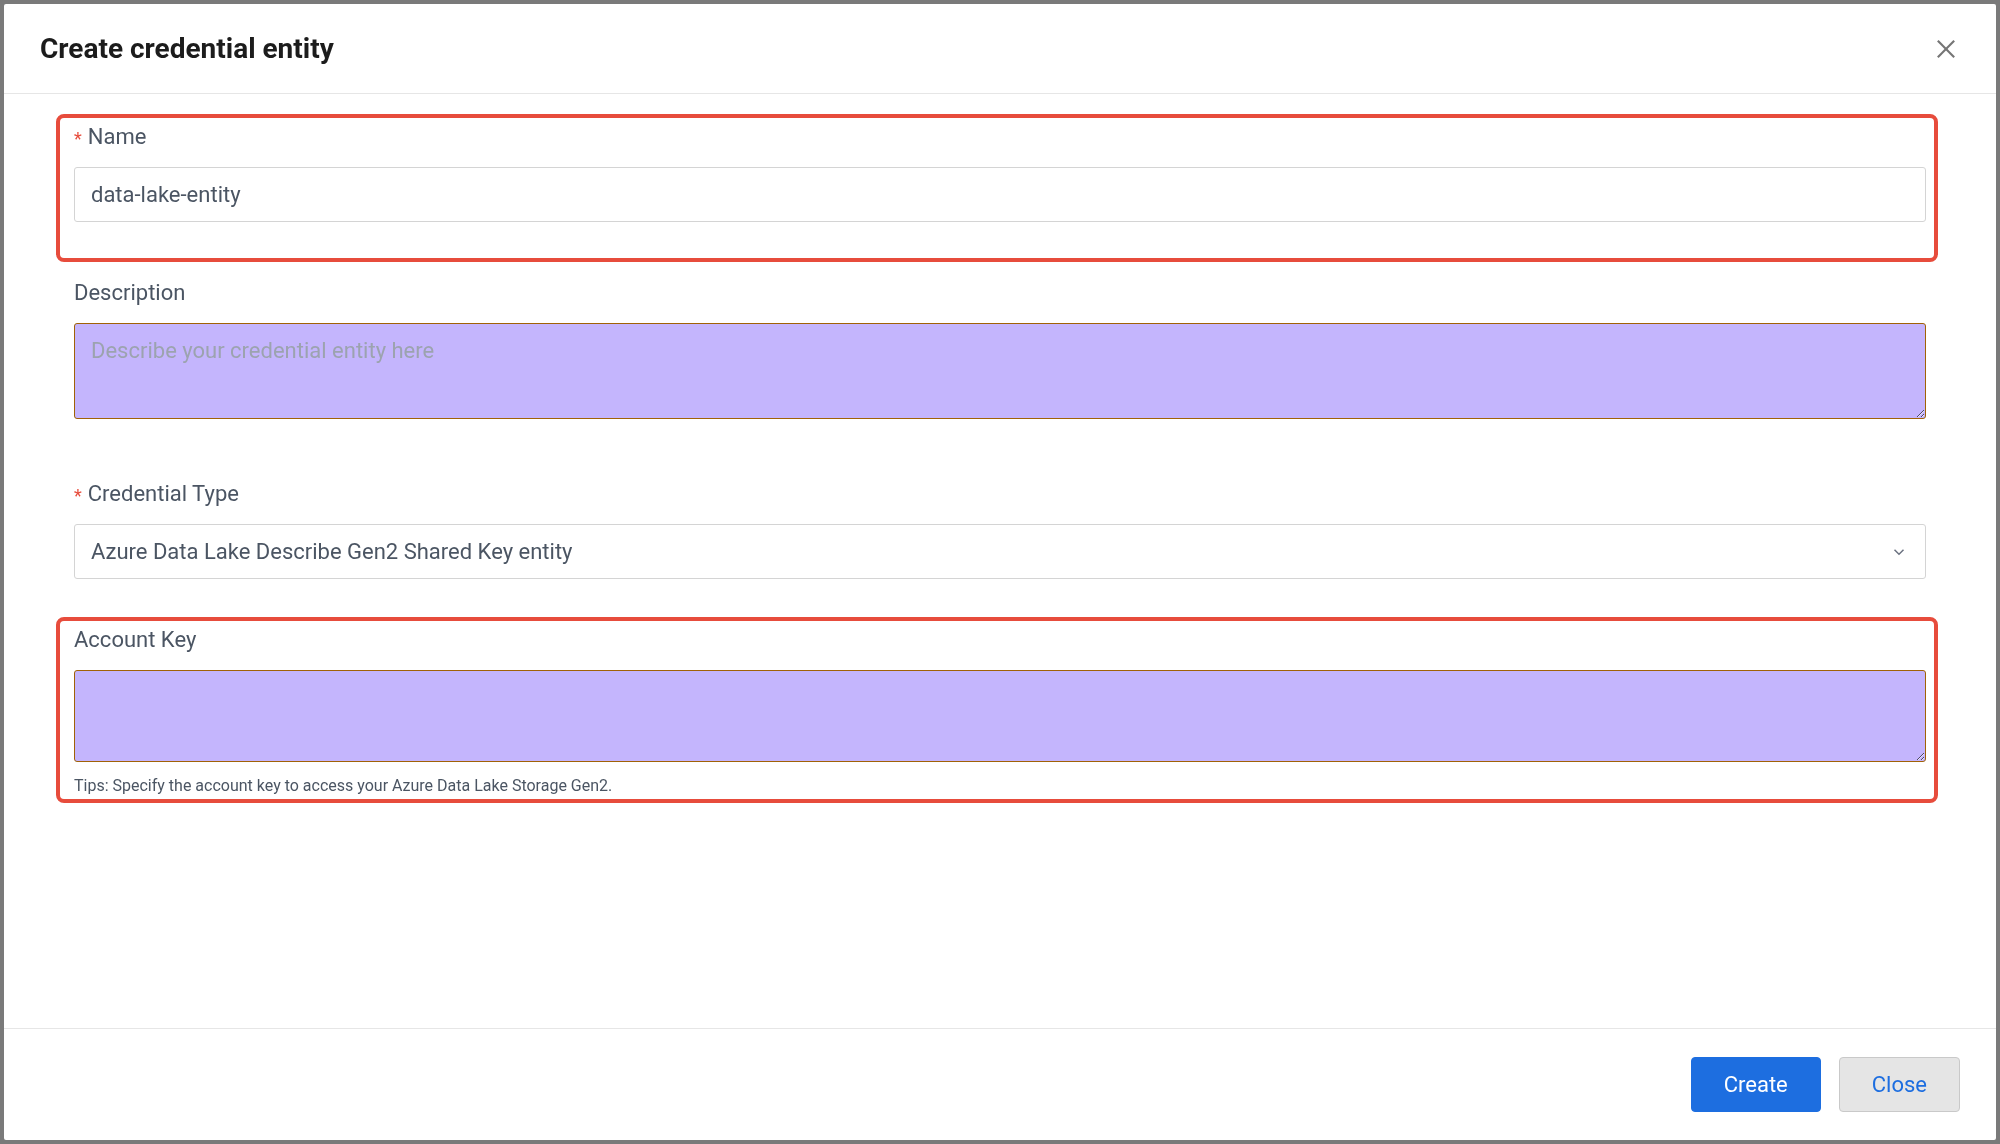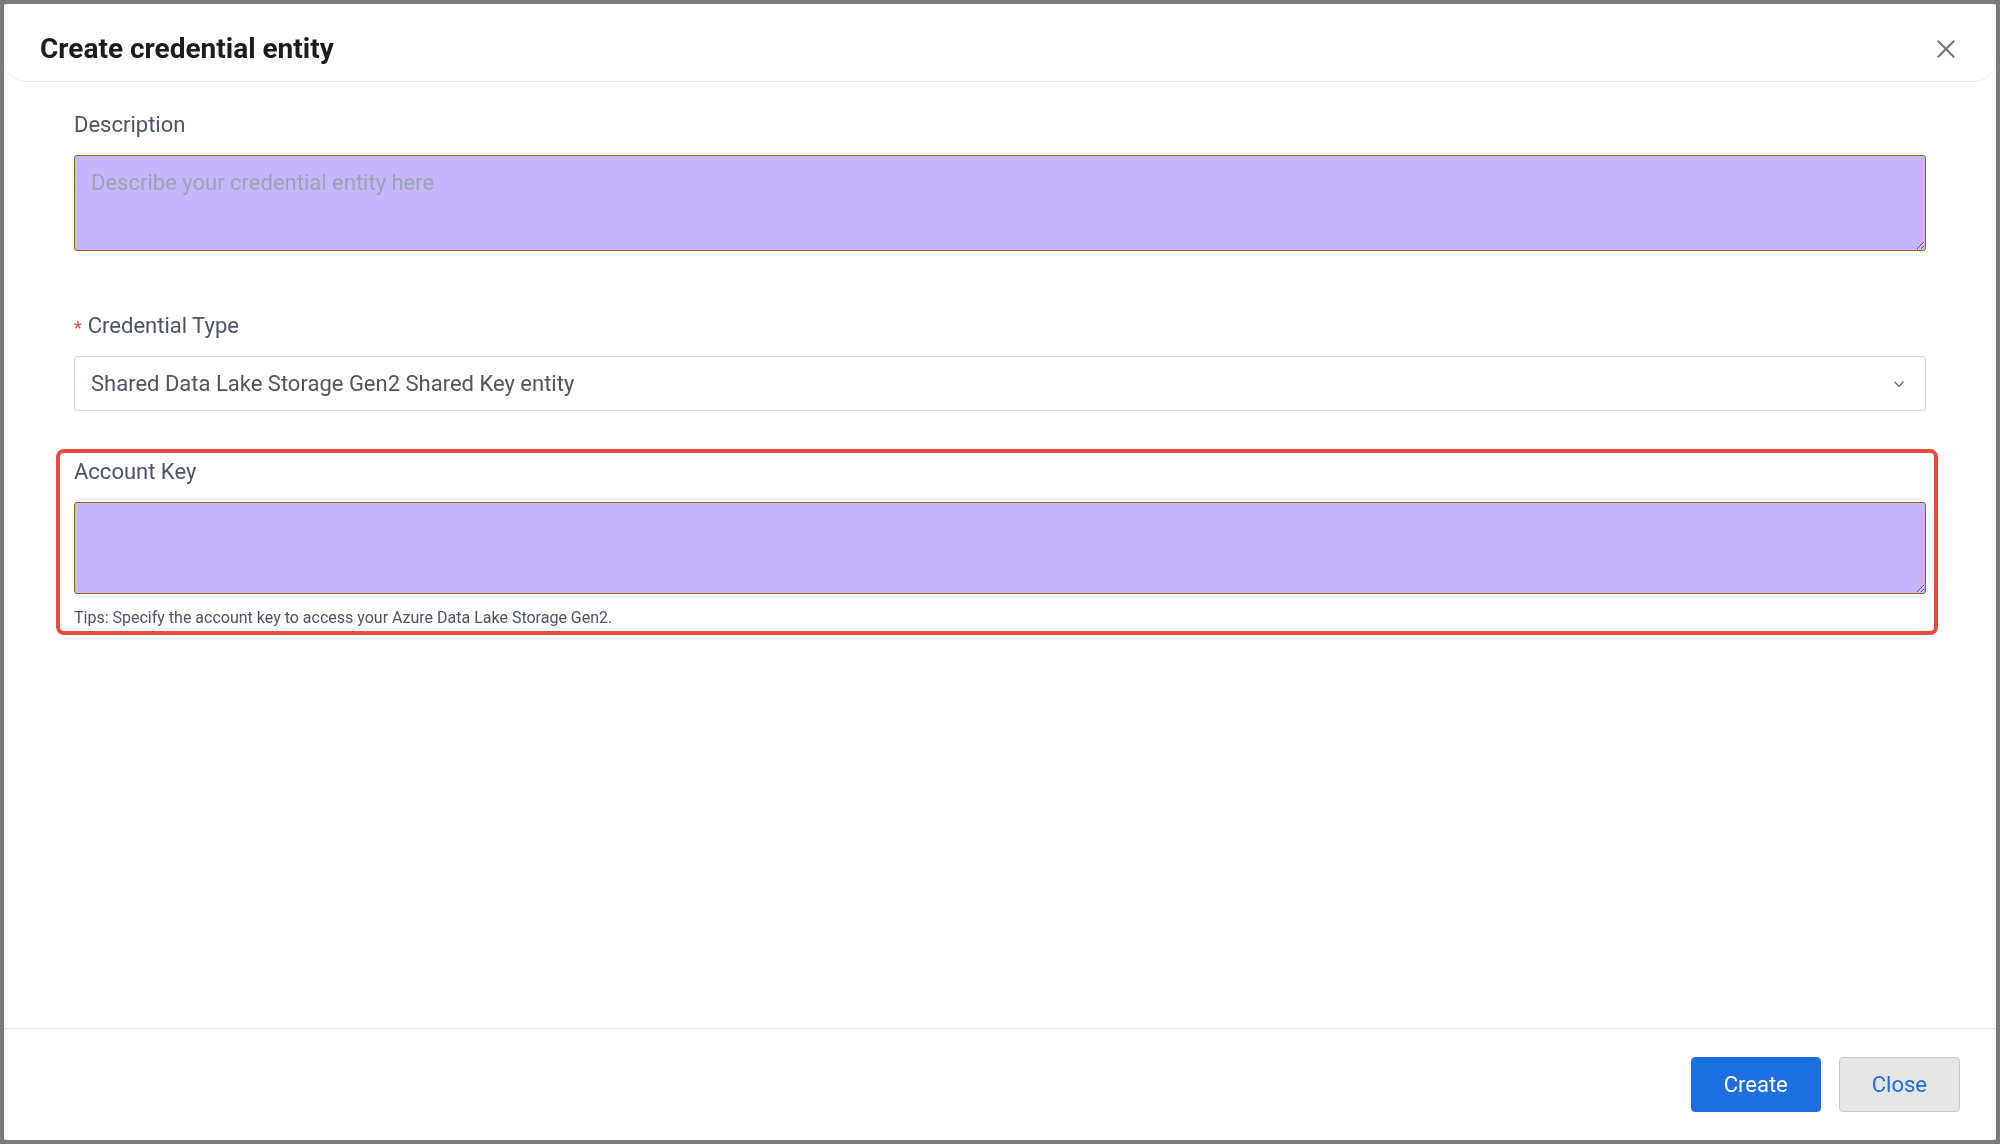--- a/index.html
+++ b/index.html
@@ -23,23 +23,22 @@
     bottom: 4px;
     background: #ffffff;
     border-radius: 2px;
     display: flex;
     flex-direction: column;
   }
   .modal-header {
     display: flex;
     align-items: center;
     justify-content: space-between;
-    padding: 28px 36px 16px 36px;
+    padding: 28px 36px 28px 36px;
     border-bottom: 1px solid #e6e6e6;
-    border-radius: 22px;
   }
   .modal-title {
     font-size: 28px;
     font-weight: 700;
     color: #1c1c1c;
   }
   .close-icon {
     width: 28px;
     height: 28px;
     cursor: pointer;
@@ -173,32 +172,39 @@
   <div class="modal-header">
     <h1 class="modal-title">Create credential entity</h1>
     <svg class="close-icon" viewBox="0 0 24 24" fill="none" stroke="currentColor" stroke-width="1.8">
       <line x1="5" y1="5" x2="19" y2="19"></line>
       <line x1="19" y1="5" x2="5" y2="19"></line>
     </svg>
   </div>
 
   <div class="modal-body">
 
+    <div class="field-group" style="margin-bottom:58px;">
+      <div class="highlight-box highlight-1"></div>
+      <label class="field-label">
+        <span class="required-star">*</span><span>Name</span>
+      </label>
+      <input type="text" class="text-input" value="data-lake-entity" style="">
+    </div>
 
     <div class="field-group" style="margin-bottom:58px;">
       <label class="field-label">Description</label>
       <textarea class="textarea-input" placeholder="Describe your credential entity here" style=""></textarea>
     </div>
 
     <div class="field-group" style="margin-bottom:48px;">
       <label class="field-label">
         <span class="required-star">*</span><span>Credential Type</span>
       </label>
       <div class="select-wrapper">
-        <div class="select-input">Shared Data Lake Storage Gen2 Shared Key entity</div>
+        <div class="select-input">Azure Data Lake Describe Gen2 Shared Key entity</div>
         <svg class="select-chevron" viewBox="0 0 24 24" fill="none" stroke="currentColor" stroke-width="2">
           <polyline points="6 9 12 15 18 9"></polyline>
         </svg>
       </div>
     </div>
 
     <div class="field-group" style="margin-bottom:0;margin-top:40px;">
       <div class="highlight-box highlight-2"></div>
       <label class="field-label">Account Key</label>
       <textarea class="textarea-input" style="min-height: 92px;"></textarea>

